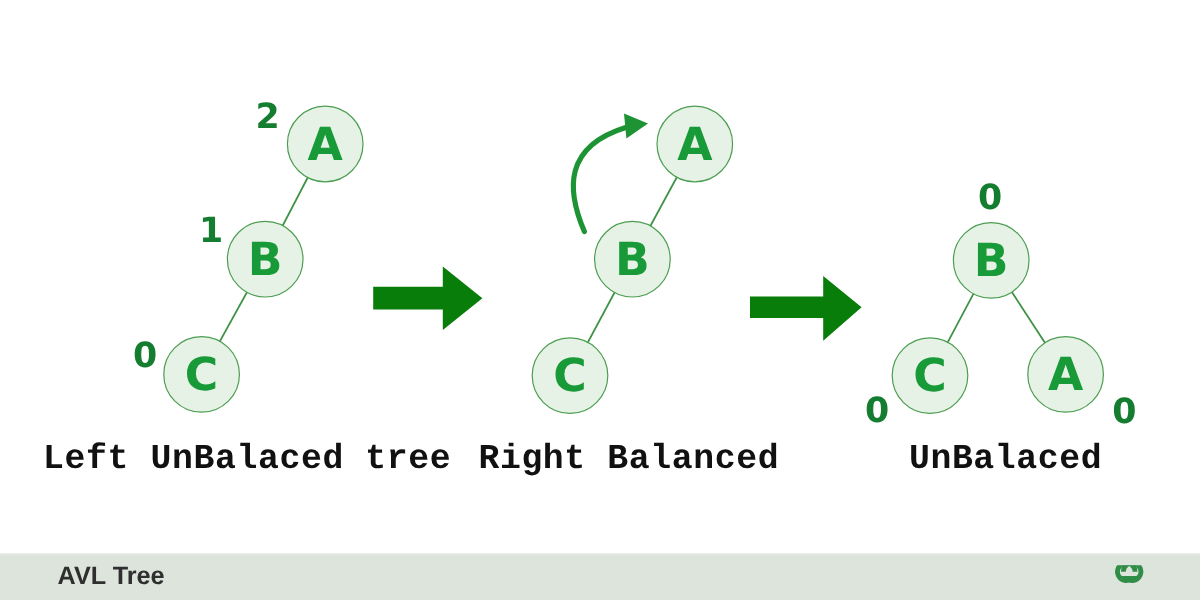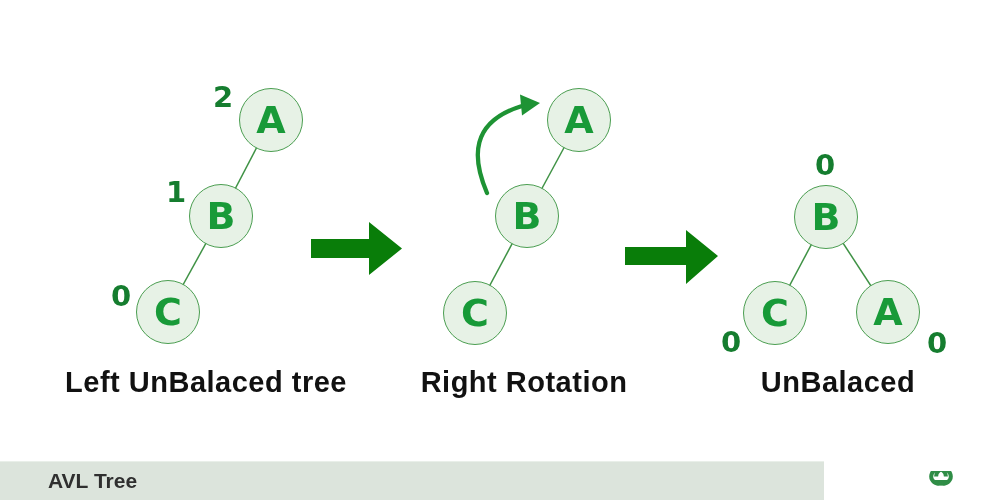--- a/index.html
+++ b/index.html
@@ -43,32 +43,32 @@
     font-weight: 700;
     font-size: 29px;
     line-height: 1;
     color: #157d2f;
     z-index: 2;
   }
   .caption {
     position: absolute;
     top: 366px;
     transform: translateX(-50%);
-    font-family: Liberation Sans, sans-serif;
+    font-family: Liberation Mono, monospace;
     font-weight: 700;
     font-size: 29px;
     letter-spacing: 0.5px;
     color: #111111;
     white-space: nowrap;
     z-index: 2;
   }
   .footer {
     position: absolute;
     left: 0; top: 461px;
-    width: 824px; height: 39px;
+    width: 1000px; height: 39px;
     background: #dce4dc;
     border-top: 1px solid #e9efe9;
     box-sizing: border-box;
     z-index: 3;
   }
   .footer-title {
     position: absolute;
     left: 48px; top: 0;
     height: 38px;
     display: flex; align-items: center;
@@ -122,21 +122,21 @@
 
   <div class="node" style="left:547px; top:88px">
     <span class="node-letter">A</span>
   </div>
   <div class="node" style="left:495px; top:184px">
     <span class="node-letter">B</span>
   </div>
   <div class="node" style="left:443px; top:281px">
     <span class="node-letter">C</span>
   </div>
-  <div class="caption" style="left:524px">Right Rotation</div>
+  <div class="caption" style="left:524px">Right Balanced</div>
 
   <div class="node" style="left:794px; top:185px">
     <span class="node-letter">B</span>
   </div>
   <div class="node" style="left:743px; top:281px">
     <span class="node-letter">C</span>
   </div>
   <div class="node" style="left:856px; top:280px">
     <span class="node-letter">A</span>
   </div>

